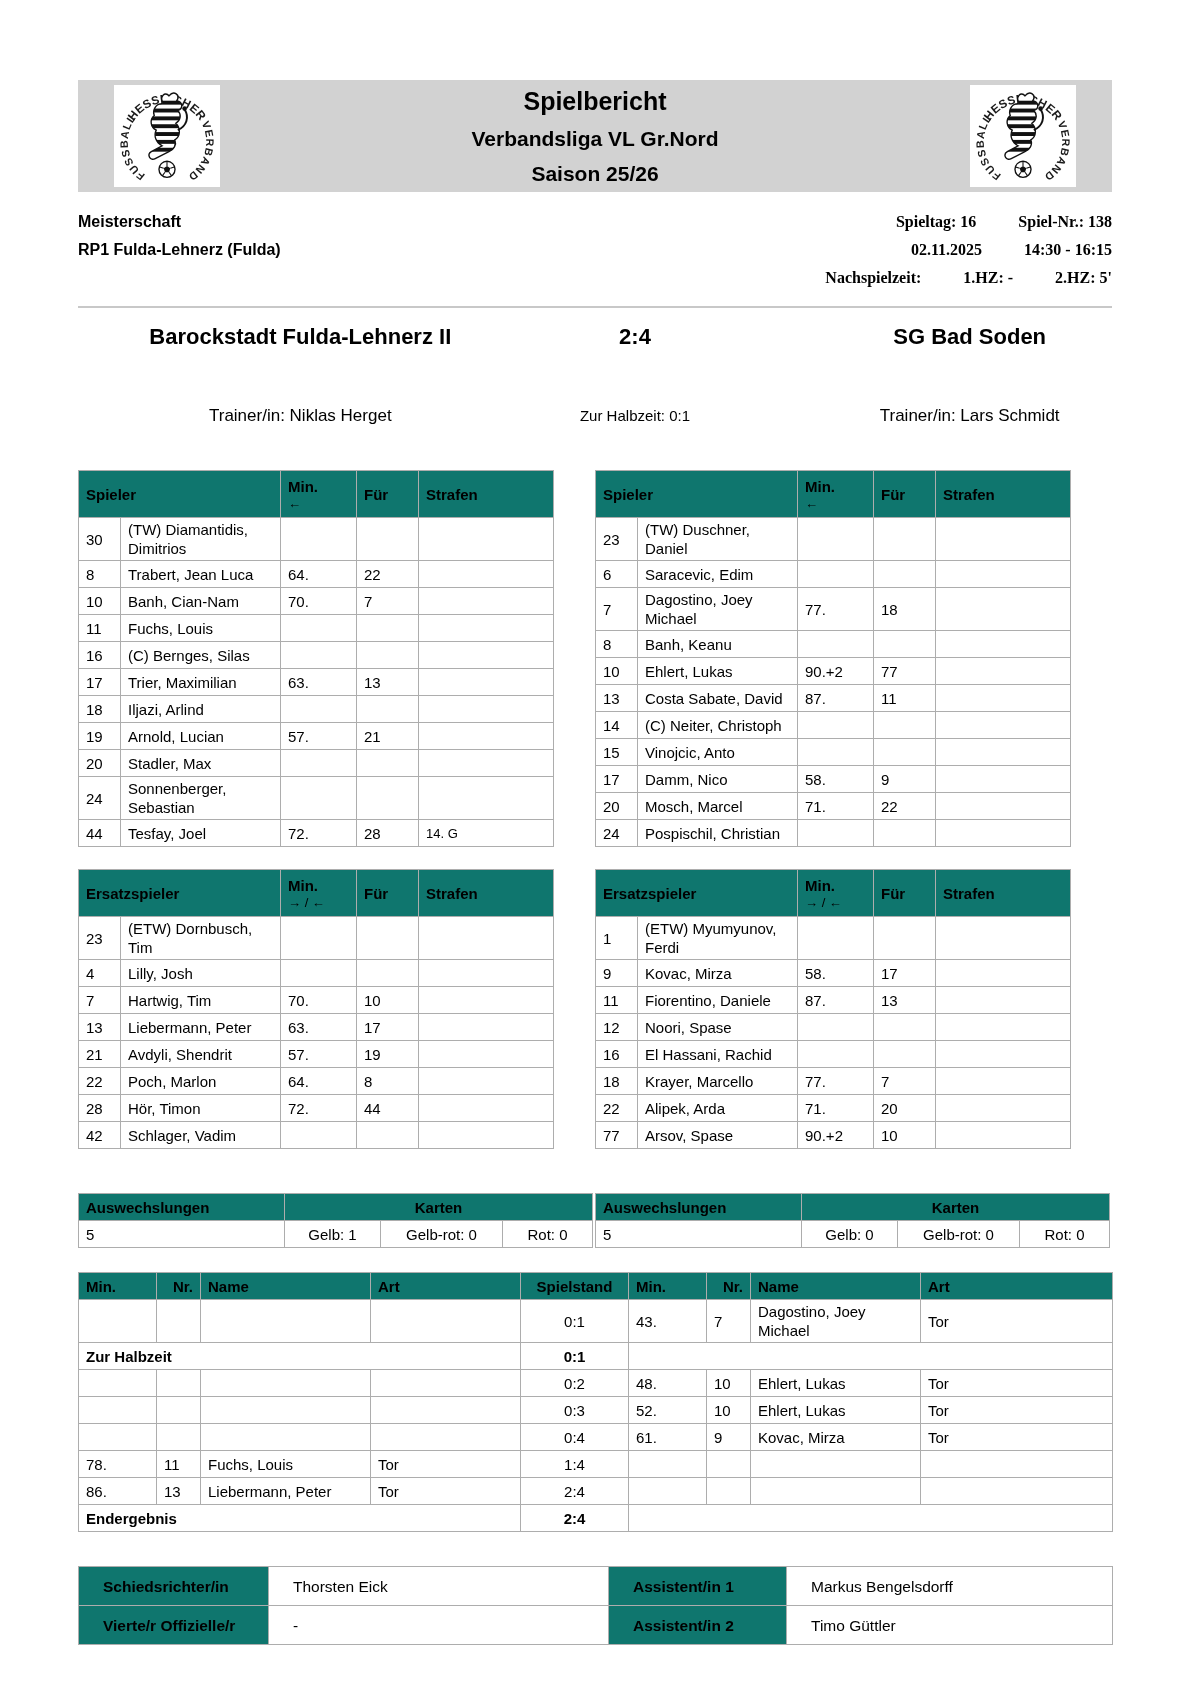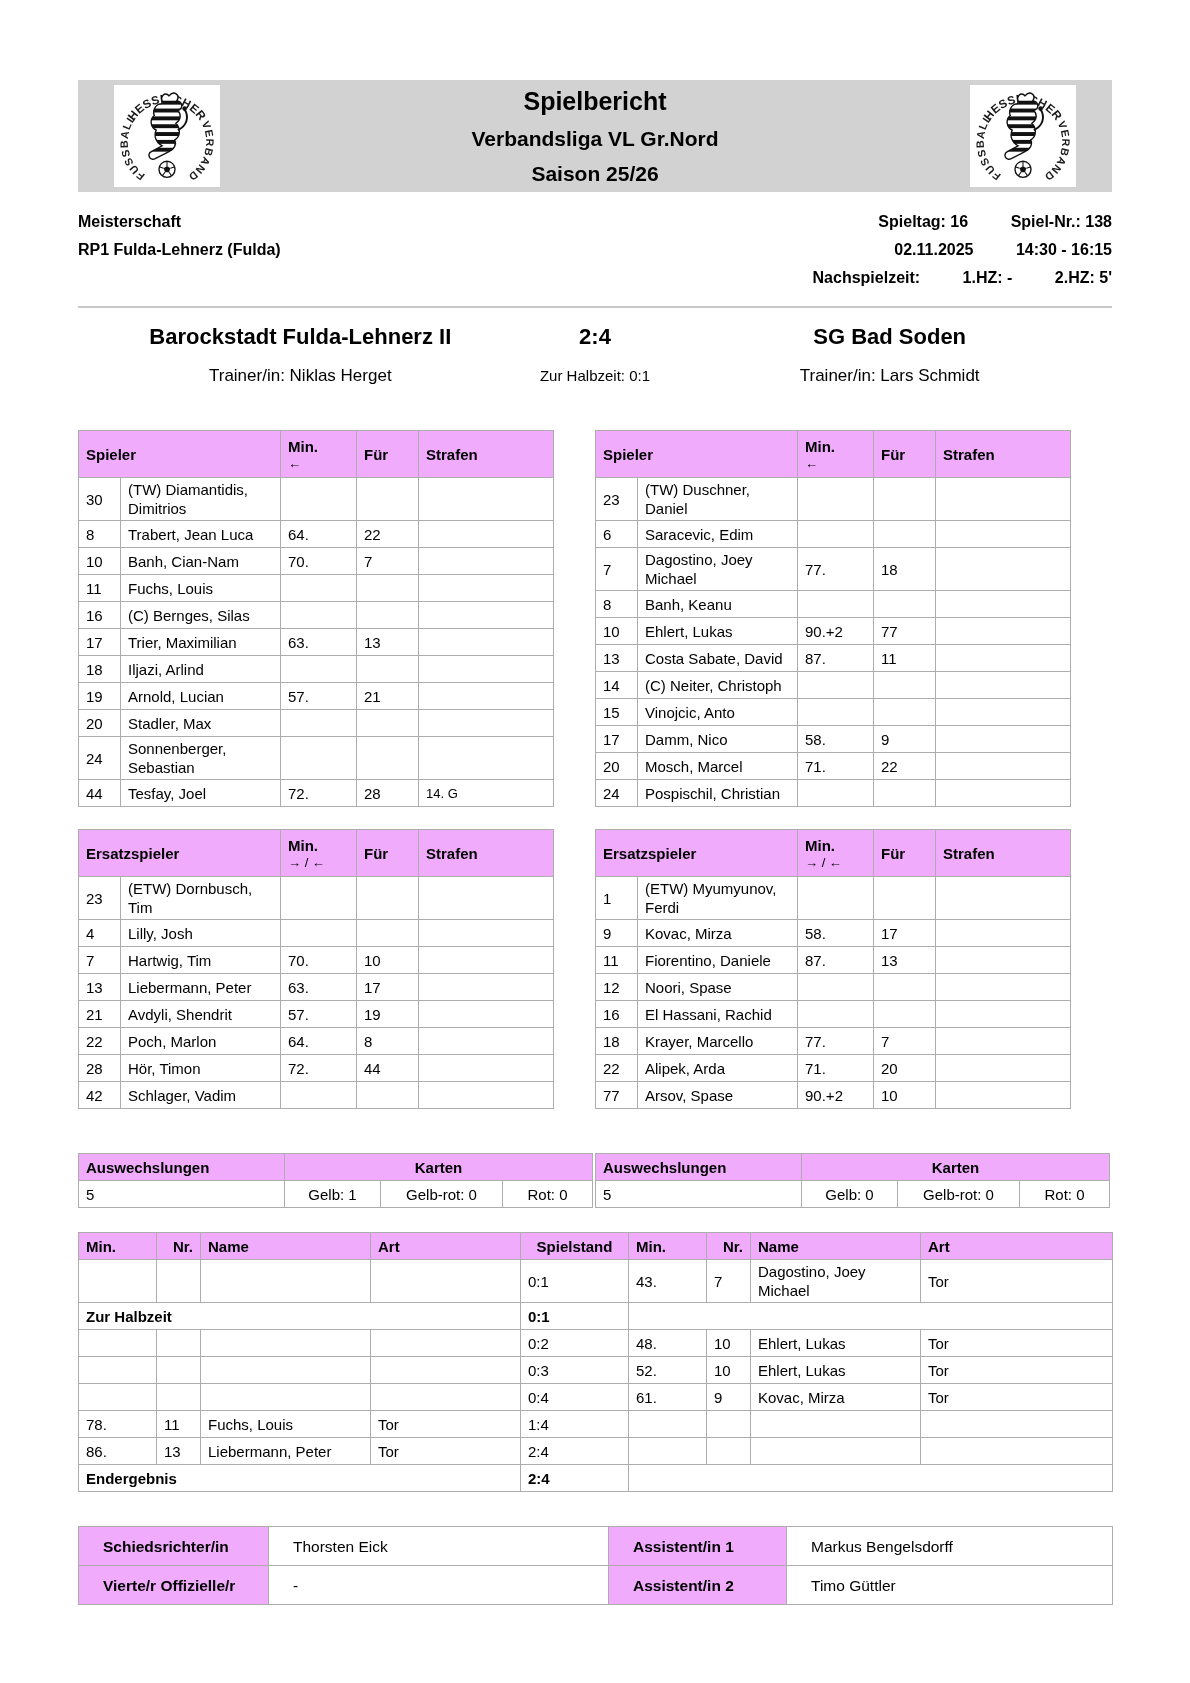--- a/index.html
+++ b/index.html
@@ -23,40 +23,40 @@
   .logo-box.right{margin-right:36px;}
   .band-titles{flex:1;text-align:center;font-weight:bold;}
   .band-title{font-size:25px;line-height:25px;}
   .band-sub{font-size:21px;line-height:21px;margin-top:14px;}
 
   
   .meta{
     display:flex;justify-content:space-between;
     margin:16px 78px 0;font-weight:bold;font-size:16px;line-height:28px;
   }
-  .meta-right{text-align:right;}
+  .meta-right{text-align:right;font-family:Liberation Serif, serif;}
   .meta-right .gap{display:inline-block;margin-left:38px;}
 
   .sep{border:0;border-top:2px solid #c8c8c8;margin:14px 78px 0;}
 
   
   .matchhead{
     display:grid;grid-template-columns:43% 14% 43%;
-    margin:16px 78px 0;text-align:center;align-items:baseline;
+    margin:16px 78px 0;text-align:center;align-items:baseline;gap:40px;
   }
   .team-name{font-size:22px;font-weight:bold;}
   .big-score{font-size:22px;font-weight:bold;}
   .trainer{font-size:17px;margin-top:15px;}
   .halftime-note{font-size:15px;margin-top:17px;}
 
   
   table{border-collapse:collapse;table-layout:fixed;font-size:15px;}
   td,th{border:1px solid #adadad;padding:2px 7px;vertical-align:middle;
         text-align:left;line-height:19px;overflow:hidden;}
-  th{background:#f0abfc;font-weight:bold;}
+  th{background:#0f766e;font-weight:bold;}
   .bold{font-weight:bold;}
 
   .cols{display:grid;grid-template-columns:517px 517px;margin:44px 0 0 78px;}
   .cols.subs{margin-top:22px;}
   .cols.summary{margin-top:44px;}
 
   .ptable{width:475px;}
   .ptable th{height:42px;}
   .ptable td{height:22px;}
   .th-min .arrow{font-weight:normal;font-size:13px;line-height:14px;margin-top:1px;}
@@ -64,21 +64,21 @@
 
   .stable{width:514px;}
   .stable th{height:22px;}
   .stable td{height:22px;}
   .stable .k-cell{text-align:center;}
 
   .content{padding:0 78px;}
   .timeline{width:1034px;margin-top:24px;}
   .timeline td{height:22px;}
   .timeline th{height:22px;}
-  .timeline .c-score{}
+  .timeline .c-score{text-align:center;}
   .timeline th.h-nr{text-align:right;}
   .timeline th.h-score{text-align:center;}
 
   .officials{width:1034px;margin-top:34px;}
   .officials th,.officials td{height:26px;padding:6px 24px;font-size:15.5px;}
   .officials th{text-align:left;}
 
   
   .logo-arc{font-family:"Liberation Sans",sans-serif;font-weight:bold;fill:#1a1a1a;}
 </style>

